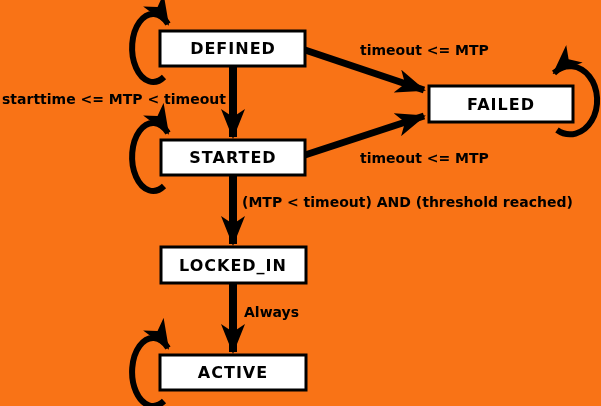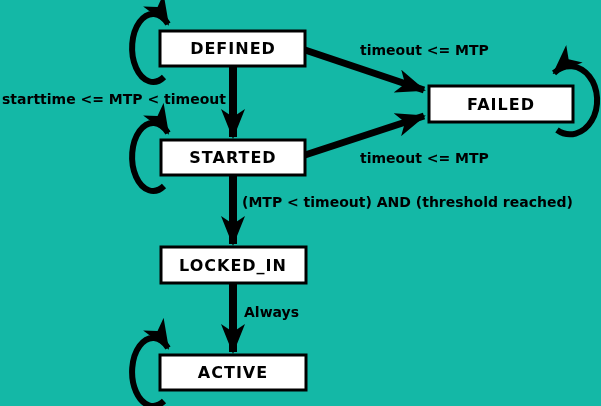--- a/index.html
+++ b/index.html
@@ -4,21 +4,21 @@
 <style>
   html, body {
     margin: 0;
     padding: 0;
     background: #ffffff;
   }
   .canvas {
     position: relative;
     width: 601px;
     height: 406px;
-    background: #14b8a6;
+    background: #f97316;
     overflow: hidden;
     font-family: "DejaVu Sans", sans-serif;
   }
   svg { display: block; }
   .edge {
     fill: none;
     stroke: #000000;
     stroke-linecap: butt;
   }
   .edge.vertical { stroke-width: 8; }

